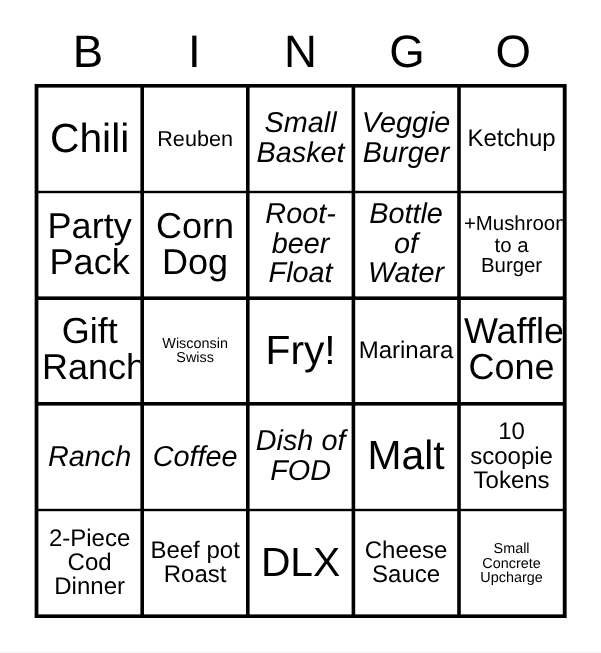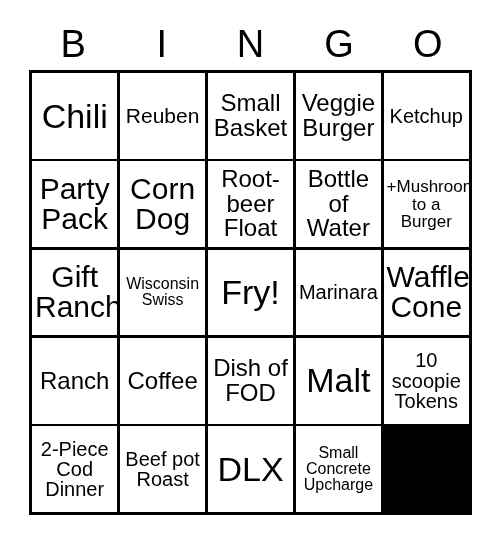--- a/index.html
+++ b/index.html
@@ -77,24 +77,24 @@
     display: block;
     width: 100%;
     line-height: 1.02;
     word-break: normal;
     hyphens: none;
   }
 
   
   .fs-xl   { font-size: 34px; }
   .fs-lg   { font-size: 30px; }
-  .fs-md   { font-size: 24px; }
-  .fs-sm   { font-size: 21px; }
+  .fs-md   { font-size: 24px; font-style: italic; }
+  .fs-sm   { font-size: 18px; }
   .fs-xs   { font-size: 20px; }
-  .fs-xxs  { font-size: 16px; }
+  .fs-xxs  { font-size: 12px; }
   .fs-tiny { font-size: 17px; }
 </style>
 </head>
 <body>
 
 <div id="card-root">
 
   <div class="header-row">
     <div class="header-letter">B</div>
     <div class="header-letter">I</div>
@@ -172,17 +172,20 @@
     <div class="bingo-cell">
         <span class="cell-text fs-xs">2-Piece Cod Dinner</span>
       </div>
     <div class="bingo-cell">
         <span class="cell-text fs-xs">Beef pot Roast</span>
       </div>
     <div class="bingo-cell">
         <span class="cell-text fs-xl">DLX</span>
       </div>
     <div class="bingo-cell">
+        <span class="cell-text fs-xs">Cheese Sauce</span>
+      </div>
+    <div class="bingo-cell">
         <span class="cell-text fs-xxs">Small Concrete Upcharge</span>
       </div>
 
   </div>
 </div>
 
 </body></html>

